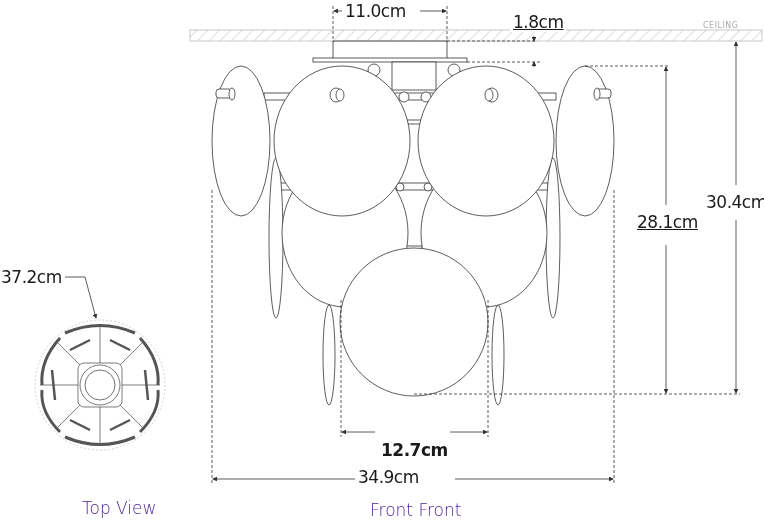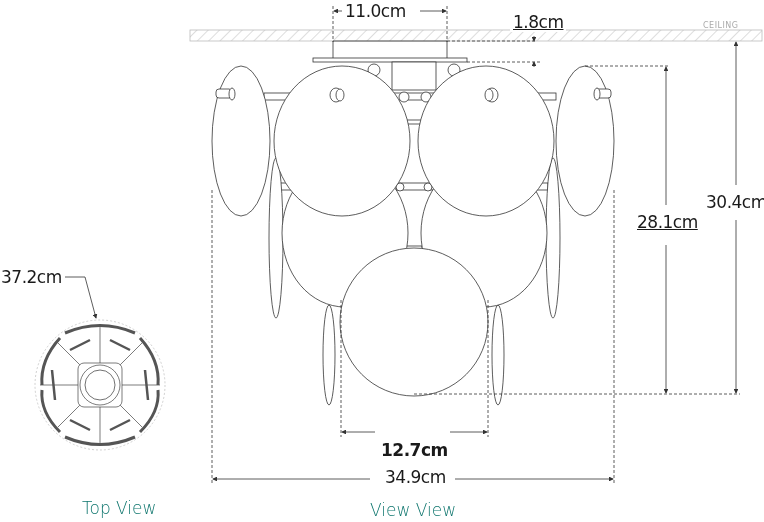--- a/index.html
+++ b/index.html
@@ -1,20 +1,20 @@
 <!DOCTYPE html>
 <html><head>
 <meta charset="utf-8">
 <style>
   html, body { margin:0; padding:0; background:#ffffff; }
   body { width:764px; height:522px; position:relative; overflow:hidden; font-family:"DejaVu Sans", sans-serif; }
   svg { position:absolute; left:0; top:0; }
   .lbl { position:absolute; color:#1a1a1a; white-space:nowrap; font-family:"DejaVu Sans", sans-serif; }
   .dim { font-size:17px; letter-spacing:-0.5px; background:#fff; padding:0 3px; }
-  .view { font-size:17px; font-weight:300; color:#0f766e; }
+  .view { font-size:17px; font-weight:300; color:#4c1d95; }
   .ceil { font-size:8px; color:#aaa; letter-spacing:0.5px; }
 </style>
 </head>
 <body>
 
 <svg width="764" height="522" viewBox="0 0 764 522">
   <defs>
     <pattern id="hatch" width="8" height="8" patternUnits="userSpaceOnUse" patternTransform="rotate(45)">
       <line x1="0" y1="0" x2="0" y2="8" stroke="#bbb" stroke-width="1"></line>
     </pattern>
@@ -147,15 +147,15 @@
   </g>
 </svg>
 
 <div class="lbl dim" style="left:342px;top:1px;">11.0cm</div>
 <div class="lbl dim" style="left:510px;top:12px;text-decoration:underline;">1.8cm</div>
 <div class="lbl ceil" style="left:703px;top:21px;">CEILING</div>
 <div class="lbl dim" style="left:634px;top:212px;text-decoration:underline;">28.1cm</div>
 <div class="lbl dim" style="left:703px;top:192px;">30.4cm</div>
 <div class="lbl dim" style="left:-2px;top:267px;">37.2cm</div>
 <div class="lbl dim" style="left:378px;top:440px;font-weight:bold;">12.7cm</div>
-<div class="lbl dim" style="left:382px;top:467px;">34.9cm</div>
+<div class="lbl dim" style="left:355px;top:467px;">34.9cm</div>
 <div class="lbl view" style="left:82px;top:498px;">Top View</div>
-<div class="lbl view" style="left:370px;top:500px;">View View</div>
+<div class="lbl view" style="left:370px;top:500px;">Front Front</div>
 
 </body></html>

